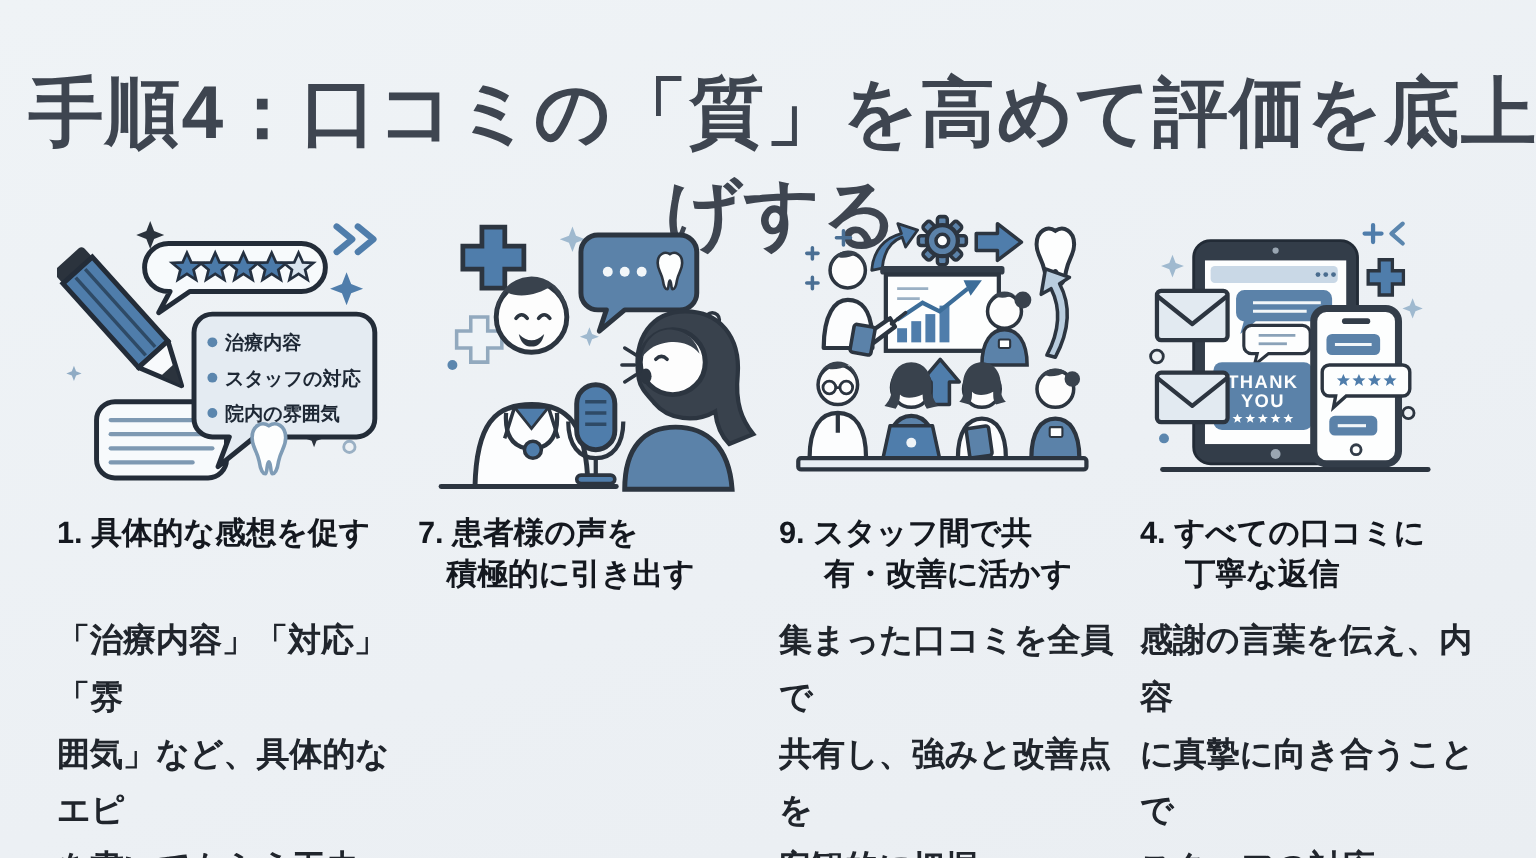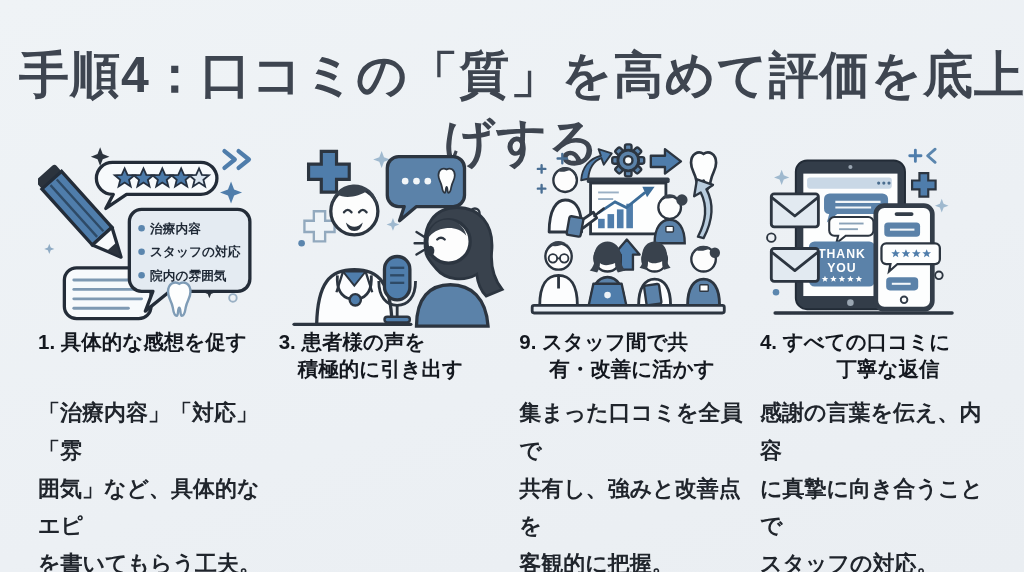--- a/index.html
+++ b/index.html
@@ -16,26 +16,26 @@
     color:#3e4550; letter-spacing:1px;
   }
   .columns {
     position:absolute; top:136px; left:38px; width:948px;
     display:flex; justify-content:space-between;
   }
   .column { width:226px; }
   .illus { width:226px; height:192px; }
   .illus svg { display:block; width:100%; height:100%; }
   .heading {
-    font-size:20.5px; font-weight:800;
+    margin-top:14px; font-size:20.5px; font-weight:800;
     color:#14181f; line-height:1.34; min-height:58px;
   }
   .column:nth-child(2) .hline2 { padding-left:19px; }
   .column:nth-child(3) .hline2 { padding-left:30px; }
-  .column:nth-child(4) .hline2 { padding-left:30px;text-align:center; }
+  .column:nth-child(4) .hline2 { padding-left:30px; }
   .body-text {
     margin-top:8px; font-size:22px; font-weight:700;
     color:#20252c; line-height:1.72; white-space:pre-line;
   }
   svg text { font-family:"Liberation Sans","DejaVu Sans",sans-serif; }
   .svg-bullet-label { font-size:13.5px; font-weight:700; fill:#1e2835; }
   .svg-thank { font-size:13px; font-weight:800; fill:#fdfefe; letter-spacing:1px; }
 </style>
 </head>
 <body>
@@ -175,21 +175,21 @@
             </g>
             <path d="M106 152 c0 17 8 26 19.5 26 11.5 0 19.5 -9 19.5 -26" fill="none" stroke="#2c3540" stroke-width="3"></path>
             <line x1="125.5" y1="178" x2="125.5" y2="190" stroke="#2c3540" stroke-width="3"></line>
             <rect x="112" y="190" width="27" height="6" rx="3" fill="#4f7dab" stroke="#2c3540" stroke-width="2.5"></rect>
           </g>
 
           <line x1="16" y1="198" x2="140" y2="198" stroke="#2c3540" stroke-width="3.5" stroke-linecap="round"></line>
         </svg>
       </div>
       <div class="heading">
-        <div class="hline1">3. 患者様の声を</div>
+        <div class="hline1">7. 患者様の声を</div>
         <div class="hline2">積極的に引き出す</div>
       </div>
     </div>
 
     <div class="column">
       <div class="illus">
         <svg viewBox="0 0 240 200">
           <g stroke="#4a6f94" stroke-width="2.5" stroke-linecap="round">
             <path d="M46 17 v10 M41 22 h10"></path>
             <path d="M24 29 v8 M20 33 h8"></path>

